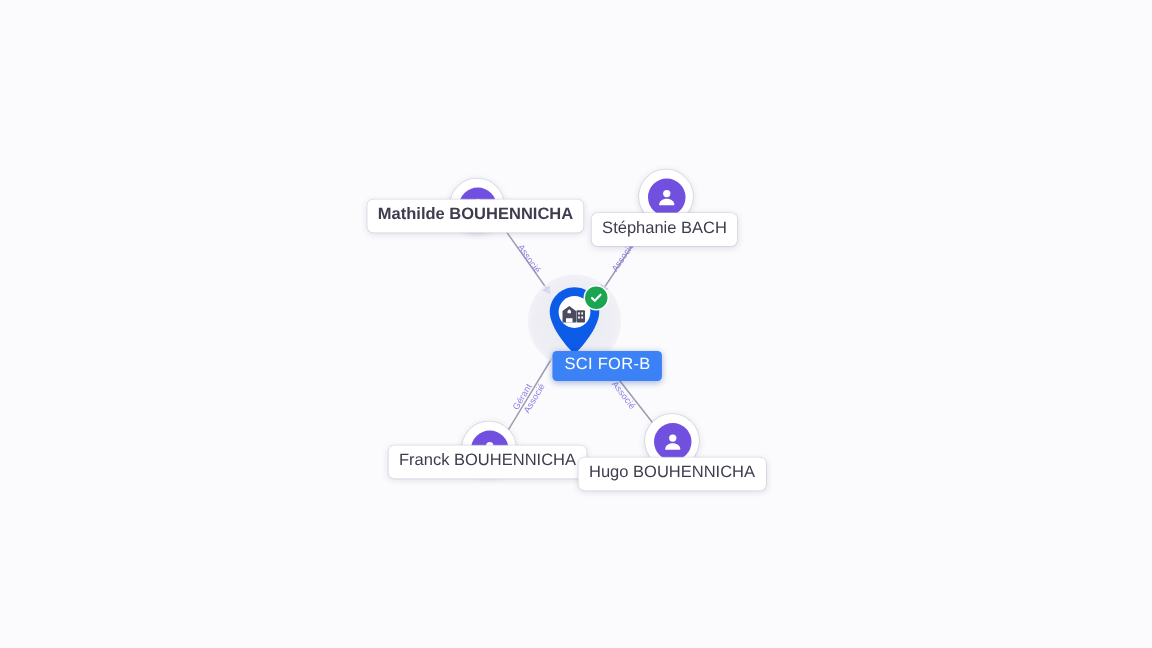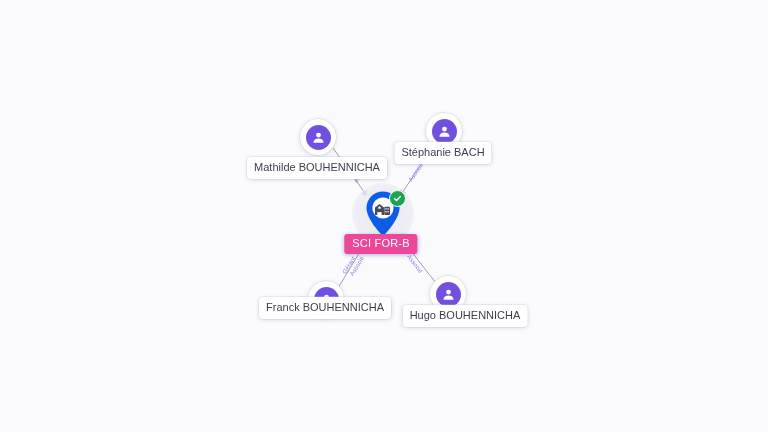--- a/index.html
+++ b/index.html
@@ -117,21 +117,21 @@
       <div class="edge-label" style="left: 357px; top: 266px; color: rgb(141, 127, 224); transform: translate(-50%, -50%) rotate(-59deg);">Associé</div>
       <div class="edge-label" style="left: 415px; top: 264px; color: rgb(141, 127, 224); transform: translate(-50%, -50%) rotate(53deg);">Associé</div>
       <div class="person-node" style="left: 318px; top: 137px;">
     <div class="person-disc" style="background: rgb(113, 80, 224);">
       <svg width="15" height="15" viewBox="0 0 24 24" aria-hidden="true">
         <circle cx="12" cy="8.1" r="3.9" fill="#ffffff"></circle>
         <path d="M3.9 20.4c0-4.3 3.6-6.7 8.1-6.7s8.1 2.4 8.1 6.7z" fill="#ffffff"></path>
       </svg>
     </div>
   </div>
-      <div class="node-label" style="left: 317px; top: 168px;">Mathilde BOUHENNICHA</div>
+      <div class="node-label" style="left: 317px; top: 144px; font-weight: bold;">Mathilde BOUHENNICHA</div>
       <div class="person-node" style="left: 444px; top: 131px;">
     <div class="person-disc" style="background: rgb(113, 80, 224);">
       <svg width="15" height="15" viewBox="0 0 24 24" aria-hidden="true">
         <circle cx="12" cy="8.1" r="3.9" fill="#ffffff"></circle>
         <path d="M3.9 20.4c0-4.3 3.6-6.7 8.1-6.7s8.1 2.4 8.1 6.7z" fill="#ffffff"></path>
       </svg>
     </div>
   </div>
       <div class="node-label" style="left: 443px; top: 153px;">Stéphanie BACH</div>
       <div class="person-node" style="left: 326px; top: 299px;">
@@ -144,21 +144,21 @@
   </div>
       <div class="node-label" style="left: 325px; top: 308px;">Franck BOUHENNICHA</div>
       <div class="person-node" style="left: 448px; top: 294px;">
     <div class="person-disc" style="background: rgb(113, 80, 224);">
       <svg width="15" height="15" viewBox="0 0 24 24" aria-hidden="true">
         <circle cx="12" cy="8.1" r="3.9" fill="#ffffff"></circle>
         <path d="M3.9 20.4c0-4.3 3.6-6.7 8.1-6.7s8.1 2.4 8.1 6.7z" fill="#ffffff"></path>
       </svg>
     </div>
   </div>
-      <div class="node-label" style="left: 465px; top: 316px;">Hugo BOUHENNICHA</div>
+      <div class="node-label" style="left: 448px; top: 316px;">Hugo BOUHENNICHA</div>
       <div class="company-node" style="left: 383px; top: 214px;">
     <div class="pin">
       <svg width="44" height="50" viewBox="0 0 44 50" aria-hidden="true">
         <path d="M22 2.5c-9.1 0-16.5 7.3-16.5 16.3 0 11.2 13.6 25.5 15.4 27.3a1.6 1.6 0 0 0 2.2 0c1.8-1.8 15.4-16.1 15.4-27.3C38.5 9.8 31.1 2.5 22 2.5z" fill="#0d5ce8"></path>
         <circle cx="22" cy="19" r="10.6" fill="#ffffff"></circle>
       </svg>
       <svg width="17" height="15" viewBox="0 0 24 22" aria-hidden="true" style="position:absolute;left:13px;top:12px;">
         <path d="M1 20.6V9.4l6.6-5 6.6 5v11.2z" fill="#4a4a5e"></path>
         <rect x="14.6" y="8.6" width="8.4" height="12" rx="1" fill="#4a4a5e"></rect>
         <rect x="16.3" y="10.6" width="1.7" height="2.1" fill="#ffffff"></rect>
@@ -168,16 +168,16 @@
         <path d="M4.4 16.4h6.4v4.2H4.4z" fill="#ffffff"></path>
         <path d="M5.9 9.2 L7.6 7.6 L9.3 9.2 L9.3 11.4 L5.9 11.4 Z" fill="#ffffff"></path>
       </svg>
       <div class="badge">
         <svg width="9" height="9" viewBox="0 0 12 12" aria-hidden="true">
           <path d="M2.2 6.2 L4.7 8.7 L9.8 3.3" fill="none" stroke="#ffffff" stroke-width="1.9" stroke-linecap="round" stroke-linejoin="round"></path>
         </svg>
       </div>
     </div>
   </div>
-      <div class="company-label" style="left: 381px; top: 244px; background: #ec4899; color: rgb(255, 255, 255);">SCI FOR-B</div>
+      <div class="company-label" style="left: 405px; top: 244px; background: #3b82f6; color: rgb(255, 255, 255);">SCI FOR-B</div>
     </div>
 
 </div>
 
 </body></html>

